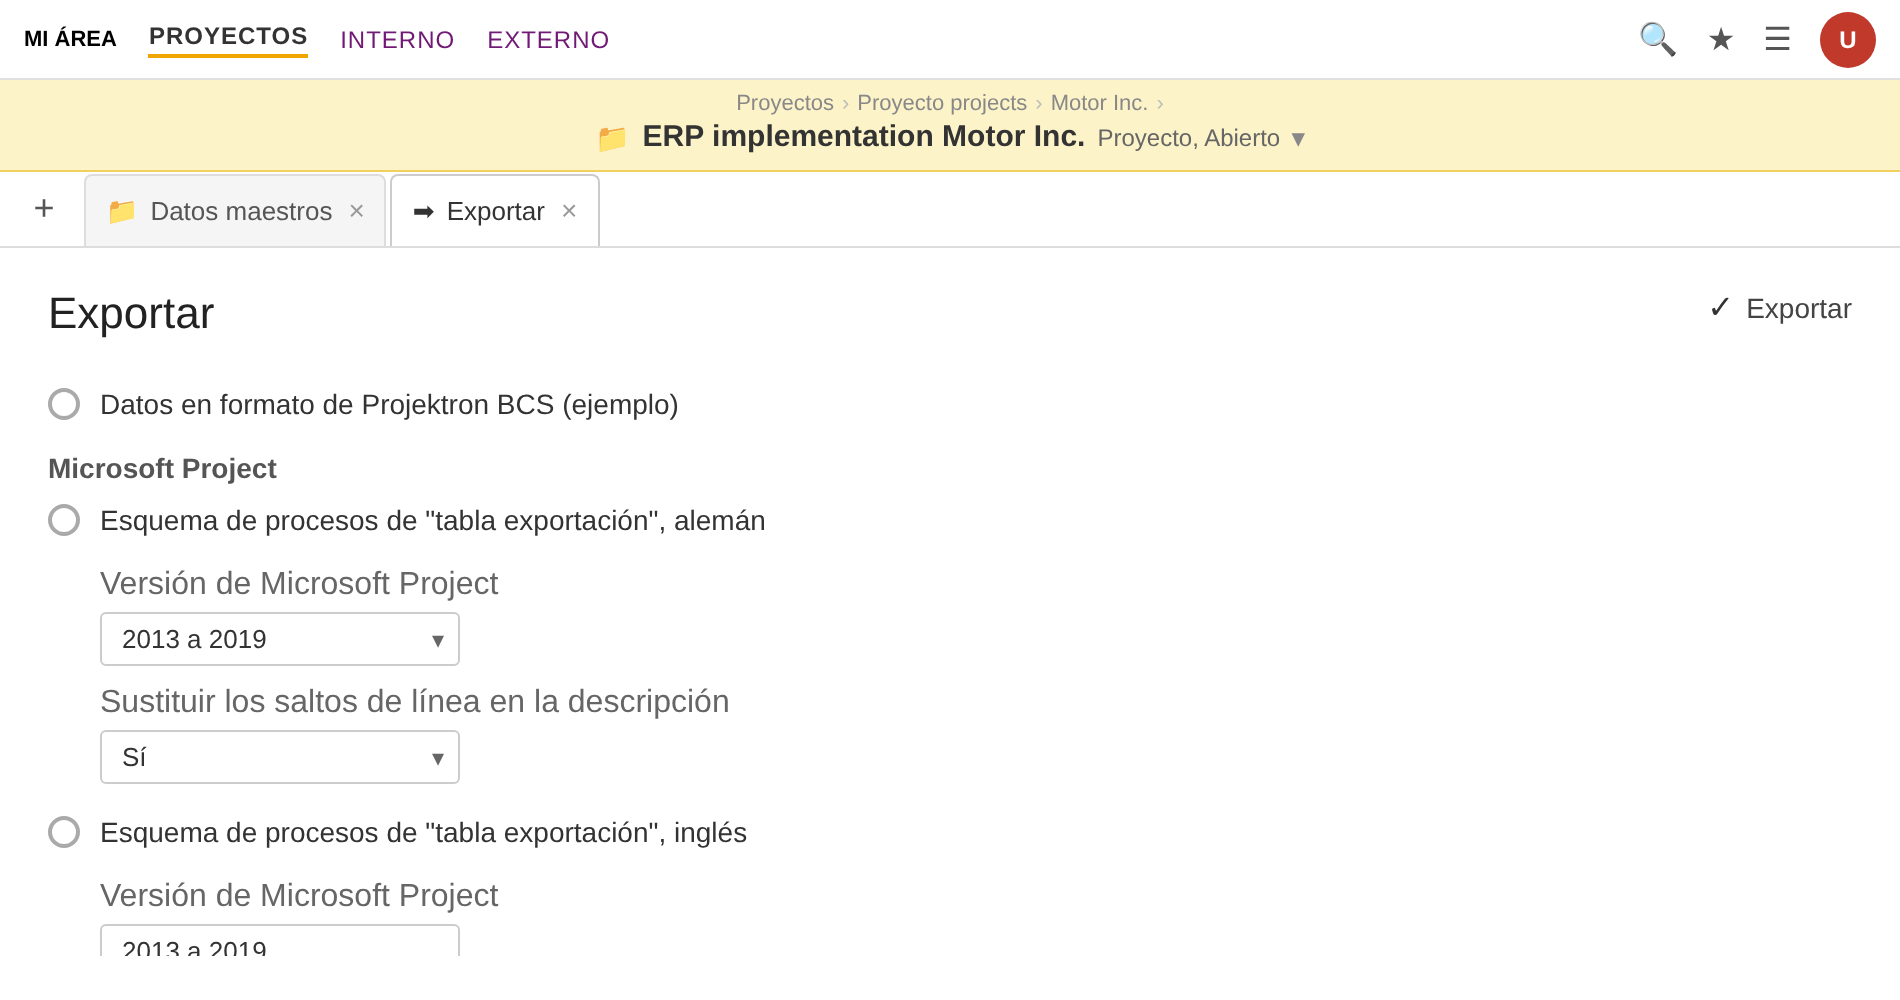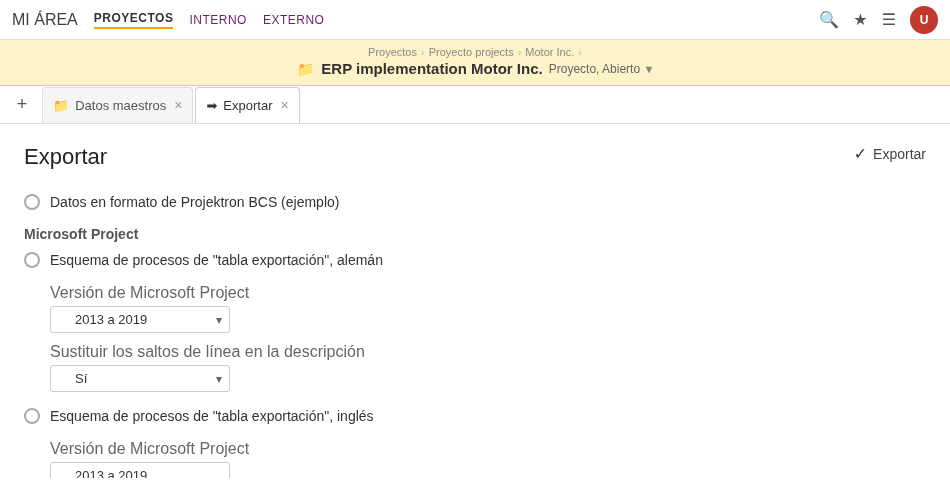--- a/index.html
+++ b/index.html
@@ -9,23 +9,23 @@
     .top-nav {
       background: #fff;
       border-bottom: 1px solid #e0e0e0;
       display: flex;
       align-items: center;
       height: 40px;
       padding: 0 12px;
       gap: 16px;
     }
     .top-nav .nav-area {
-      font-size: 16px;
-      color: #404040;
-      font-weight: 400;
+      font-size: 11px;
+      color: #000000;
+      font-weight: 700;
     }
     .top-nav .nav-item {
       font-size: 12px;
       font-weight: 700;
       color: #333;
       text-transform: uppercase;
       letter-spacing: 0.5px;
       border-bottom: 2px solid #f0a500;
       padding-bottom: 2px;
     }
@@ -219,21 +219,21 @@
     }
     .dropdown-wrap {
       position: relative;
       display: inline-block;
       min-width: 180px;
     }
     .dropdown-select {
       appearance: none;
       border: 1px solid #ccc;
       border-radius: 3px;
-      padding: 5px 28px 5px 24px;
+      padding: 5px 28px 5px 10px;
       font-size: 13px;
       color: #333;
       background: #fff;
       width: 100%;
       cursor: pointer;
       outline: none;
     }
     .dropdown-arrow {
       position: absolute;
       right: 8px;

